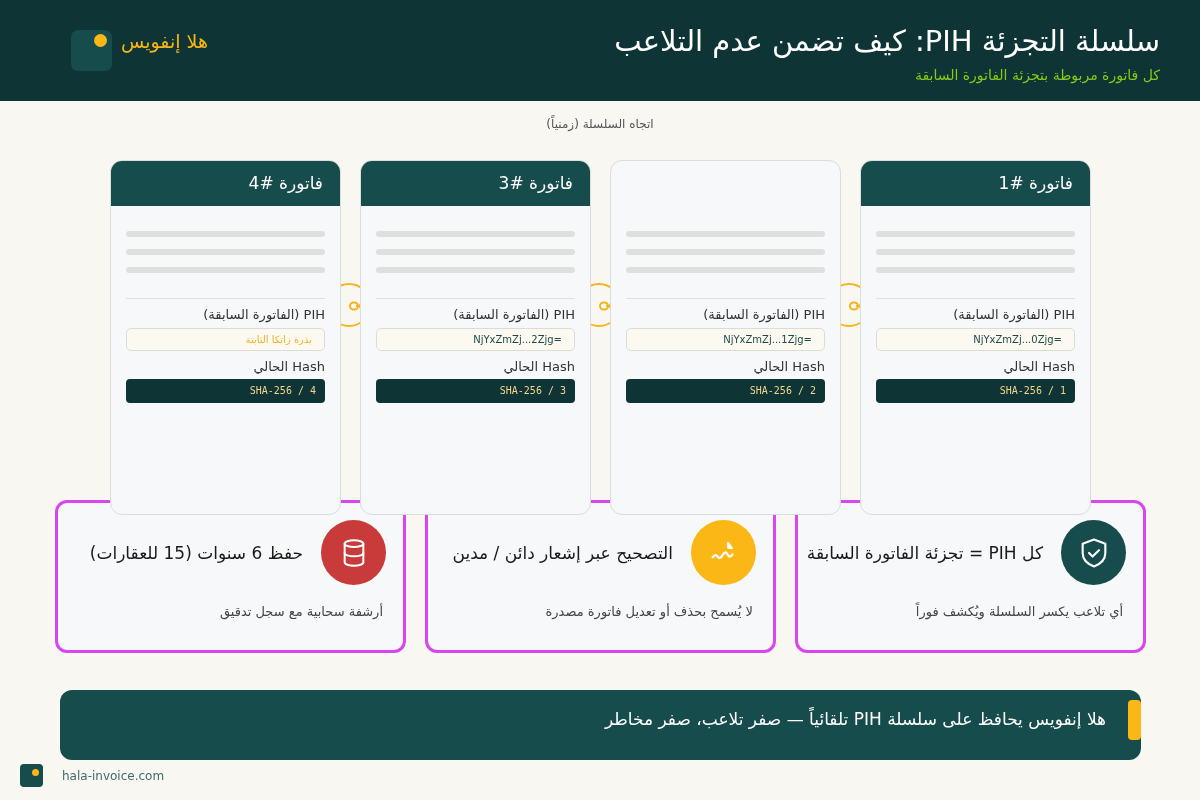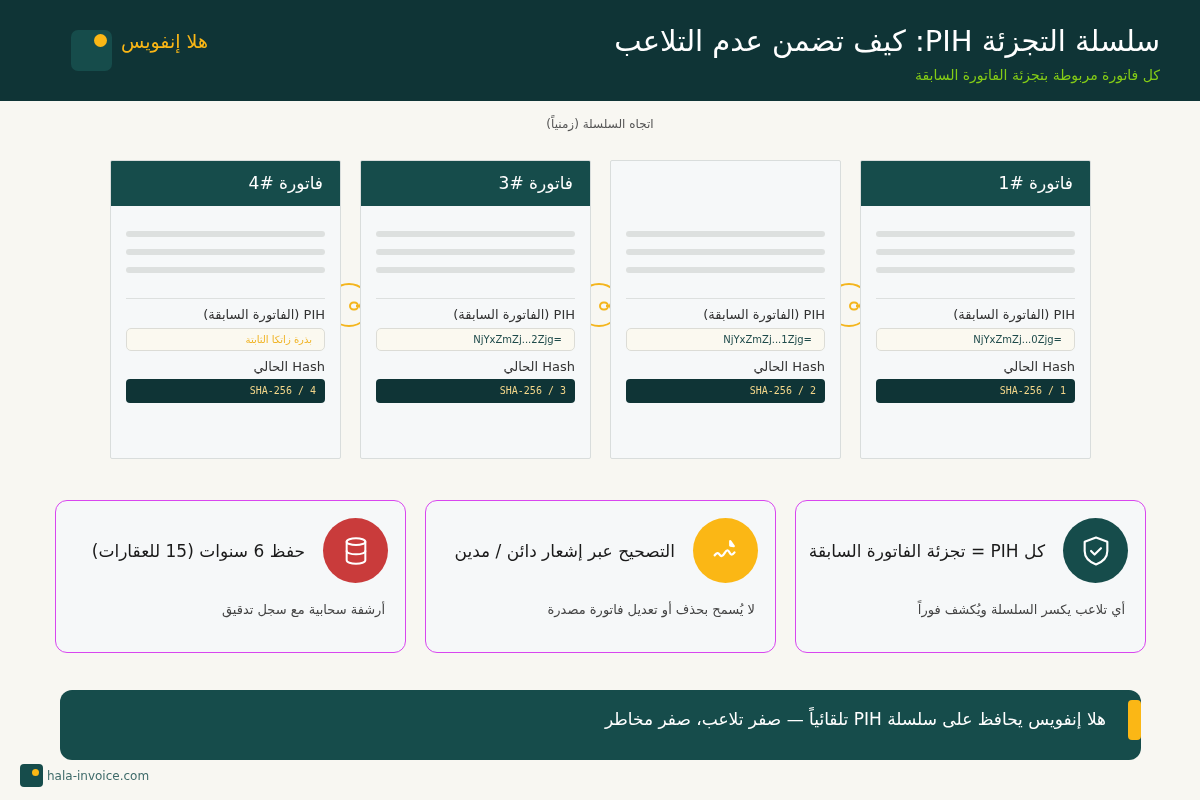--- a/index.html
+++ b/index.html
@@ -37,22 +37,22 @@
     .brand-name {
       margin-left: 9px; font-size: 19px; color: #fbb715; direction: rtl; white-space: nowrap;
     }
     
     .chain-dir {
       position: absolute; top: 117px; left: 0; width: 1200px; text-align: center;
       font-size: 12px; color: #555; direction: rtl;
     }
     
     .inv-card {
-      position: absolute; top: 160px; width: 231px; height: 299px;
-      background: #f6f8f9; border: 1px solid #d9dddc; border-radius: 2px; overflow: hidden;
+      position: absolute; top: 160px; width: 231px; height: 355px;
+      background: #f6f8f9; border: 1px solid #d9dddc; border-radius: 12px; overflow: hidden;
       z-index: 2;
     }
     .inv-head {
       height: 45px; background: #164c4b; color: #fff; font-size: 17px;
       direction: rtl; padding-right: 17px; line-height: 45px; white-space: nowrap;
     }
     .ph-line {
       position: absolute; left: 15px; width: 199px; height: 6px; border-radius: 3px; background: #dde0df;
     }
     .inv-sep {
@@ -77,21 +77,21 @@
     
     .link {
       position: absolute; top: 283px; width: 44px; height: 44px; border-radius: 50%;
       border: 2px solid #f4b51d; background: #f8f7f2; z-index: 1;
       display: flex; align-items: center; justify-content: center;
     }
     .link svg { position: absolute; left: 20px; top: 15px; }
     
     .feat-card {
       position: absolute; top: 500px; width: 351px; height: 153px;
-      background: #f6f8f9; border: 1px solid #d946ef; border-radius: 12px;
+      background: #f6f8f9; border: 3px solid #d946ef; border-radius: 12px;
     }
     .feat-icon {
       position: absolute; right: 17px; top: 17px; width: 65px; height: 65px; border-radius: 50%;
       display: flex; align-items: center; justify-content: center;
     }
     .feat-title {
       position: absolute; right: 100px; top: 40px; font-size: 17px; color: #1a1a1a;
       direction: rtl; white-space: nowrap;
     }
     .feat-desc {
@@ -112,21 +112,21 @@
     
     .footer {
       position: absolute; left: 20px; top: 764px; display: flex; align-items: center;
     }
     .footer-logo {
       width: 23px; height: 23px; border-radius: 4px; background: #164c4b; position: relative;
     }
     .footer-logo .dot {
       position: absolute; right: 4px; top: 5px; width: 7px; height: 7px; border-radius: 50%; background: #fbb715;
     }
-    .footer-url { margin-left: 4px; font-size: 12px; color: #3f6b6a; }
+    .footer-url { margin-left: 19px; font-size: 12px; color: #3f6b6a; }
   </style>
 </head>
 <body>
 
 <div class="header">
   <div class="brand">
     <div class="brand-logo">
         <span class="dot"></span>
       </div>
     <span class="brand-name">هلا إنفويس</span>

